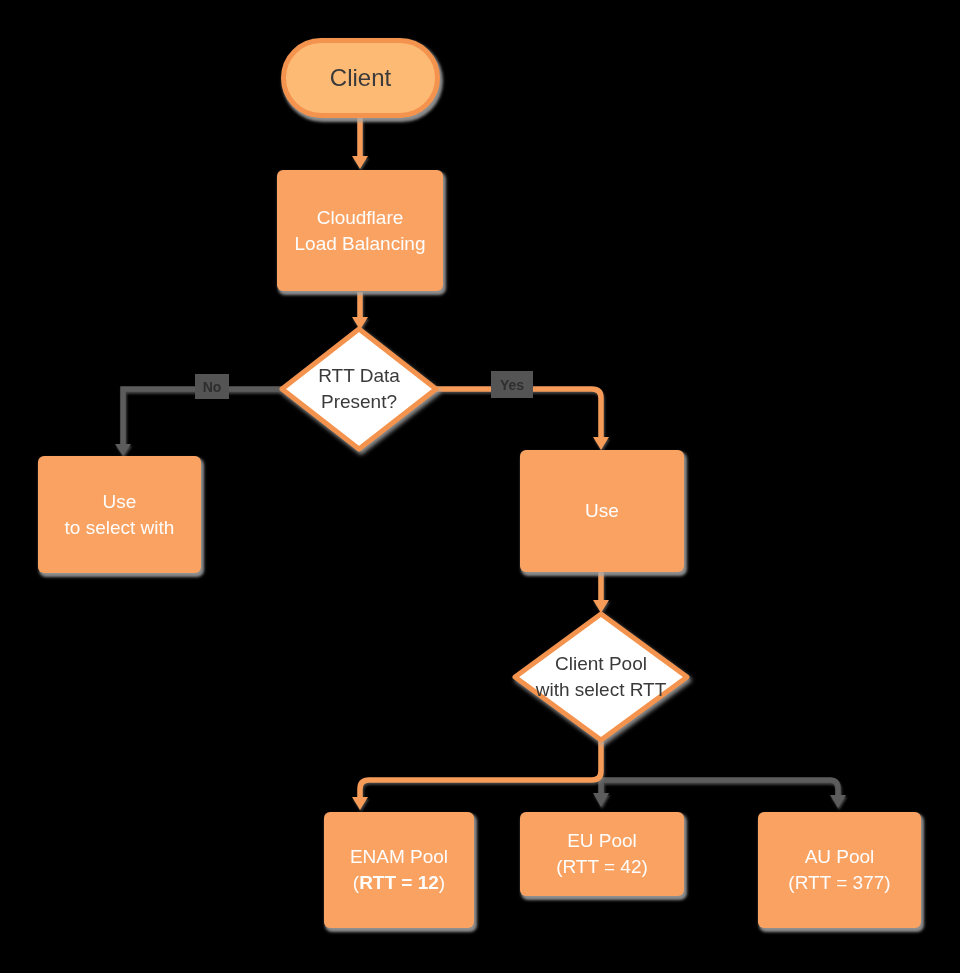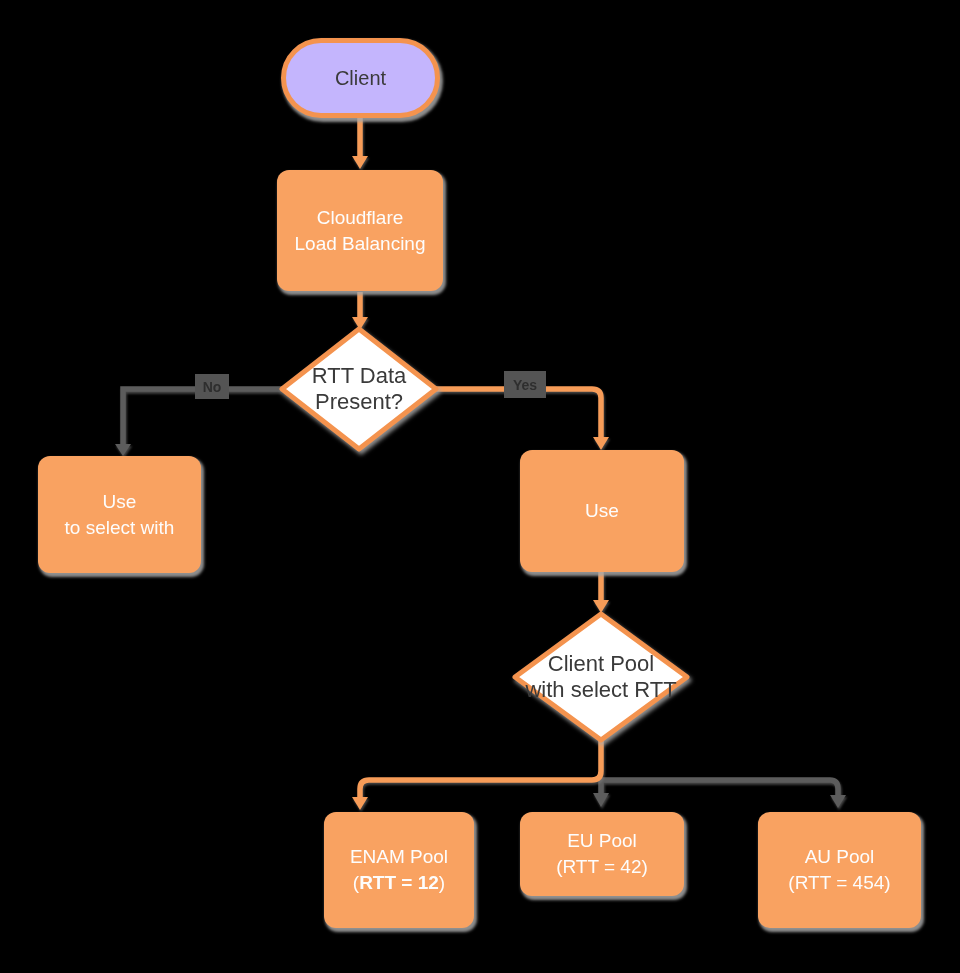--- a/index.html
+++ b/index.html
@@ -18,31 +18,31 @@
   body{font-family:"Liberation Sans",sans-serif;}
   #canvas{position:relative;width:960px;height:973px;background:#000;overflow:hidden;}
   #edges{position:absolute;left:0;top:0;z-index:1;pointer-events:none;}
   .edge-gray{stroke:var(--connector-gray);stroke-width:5.5;fill:none;}
   .edge-orange{stroke:var(--connector-orange);stroke-width:5.5;fill:none;}
   .arrow-gray{fill:var(--connector-gray);}
   .arrow-orange{fill:var(--connector-orange);}
   #edges g{filter:drop-shadow(1px 2px 1px rgba(125,125,125,0.55));}
   .node{position:absolute;z-index:2;display:flex;flex-direction:column;align-items:center;
         justify-content:center;text-align:center;font-size:19px;line-height:26px;}
-  .rect-node{background:var(--node-fill);color:var(--text-light);border-radius:12px;
+  .rect-node{background:var(--node-fill);color:var(--text-light);border-radius:6px;
         box-shadow:2px 3px 3px 1px var(--shadow);}
-  .stadium-node{background:#c4b5fd;color:var(--text-dark);border:5px solid var(--node-border);
-        border-radius:42px;box-shadow:2px 3px 3px 1px var(--shadow);font-size:20px;text-align:center;}
+  .stadium-node{background:#fdba74;color:var(--text-dark);border:5px solid var(--node-border);
+        border-radius:42px;box-shadow:2px 3px 3px 1px var(--shadow);font-size:24px;text-align:center;}
   .diamond-wrap{position:absolute;z-index:2;}
   .diamond-wrap svg{position:absolute;left:0;top:0;
         filter:drop-shadow(2px 3px 2px var(--shadow));}
   .diamond-wrap polygon{fill:#fff;stroke:var(--node-border);stroke-width:5;stroke-linejoin:round;}
   .diamond-text{position:absolute;left:0;top:0;width:100%;height:100%;display:flex;
         flex-direction:column;align-items:center;justify-content:center;text-align:center;
-        color:var(--text-dark);font-size:22px;line-height:26px;}
+        color:var(--text-dark);font-size:19px;line-height:26px;}
   .edge-label{position:absolute;z-index:3;display:flex;align-items:center;justify-content:center;
         background:var(--label-bg);color:var(--label-text);font-size:14px;font-weight:bold;}
   .bold{font-weight:bold;}
 </style>
 </head>
 <body>
 
 <div id="canvas">
 
   <svg id="edges" width="960" height="973" viewBox="0 0 960 973">
@@ -111,19 +111,19 @@
     <div><span>(</span><span class="bold">RTT = 12</span><span>)</span></div>
   </div>
 
   <div class="node rect-node" style="left:520px;top:812px;width:164px;height:84px;">
     <div>EU Pool</div>
     <div>(RTT = 42)</div>
   </div>
 
   <div class="node rect-node" style="left:758px;top:812px;width:163px;height:116px;">
     <div>AU Pool</div>
-    <div>(RTT = 454)</div>
+    <div>(RTT = 377)</div>
   </div>
 
   <div class="edge-label" style="left:195px;top:374px;width:34px;height:25px;">No</div>
-  <div class="edge-label" style="left:504px;top:371px;width:42px;height:27px;">Yes</div>
+  <div class="edge-label" style="left:491px;top:371px;width:42px;height:27px;">Yes</div>
 
 </div>
 
 </body></html>

